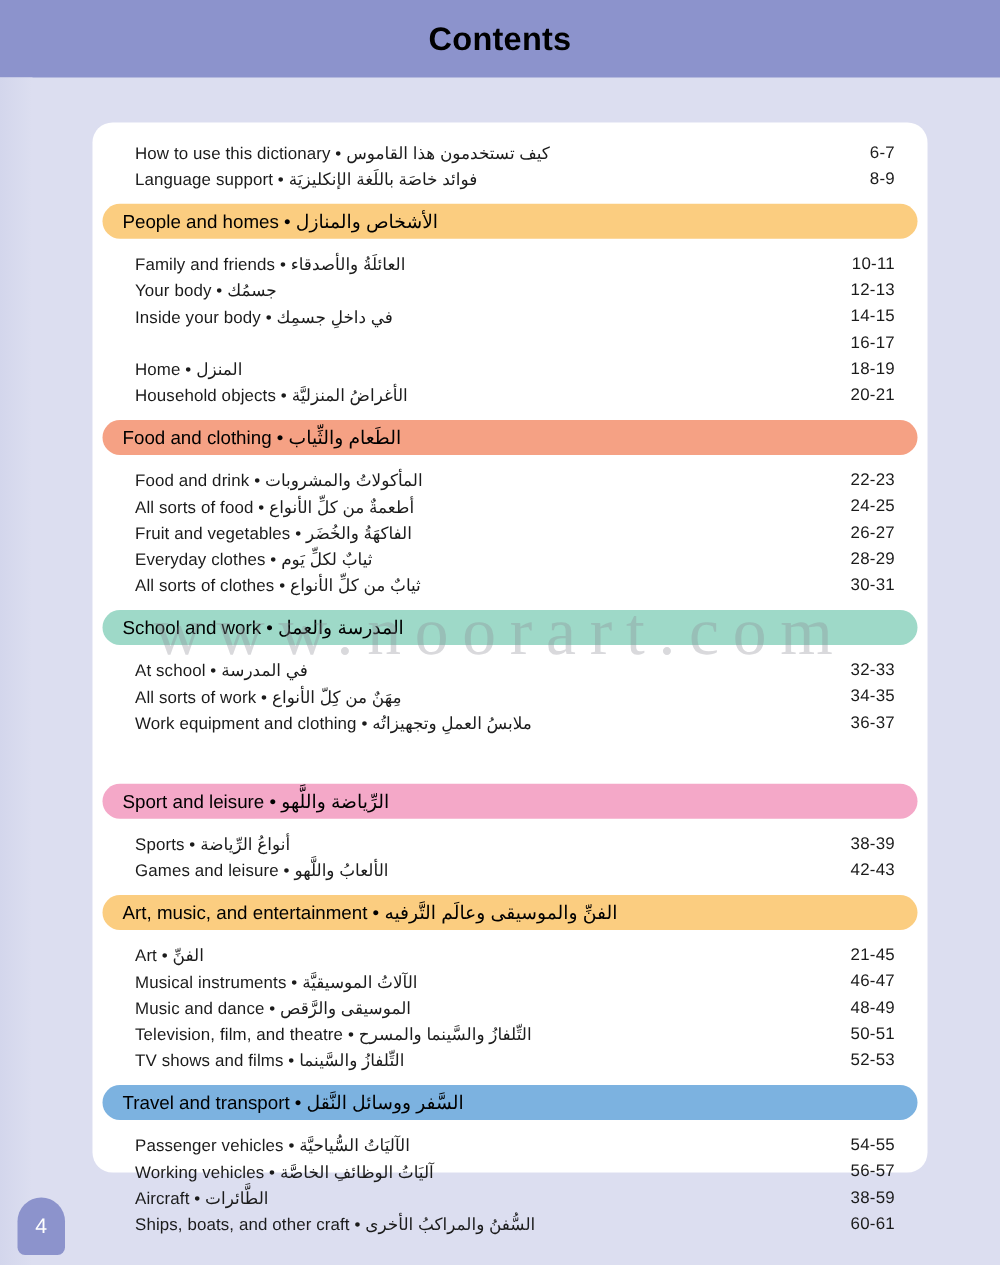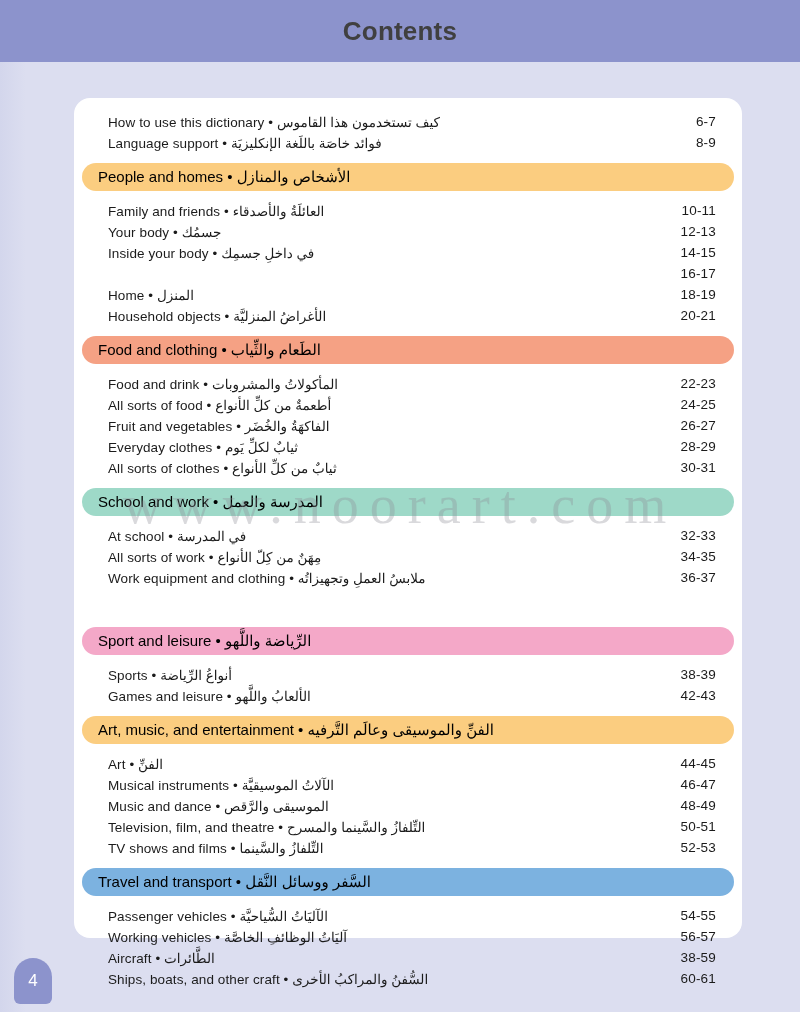--- a/index.html
+++ b/index.html
@@ -30,21 +30,21 @@
     width: 800px;
     height: 62px;
     background: #8c93cc;
     display: flex;
     align-items: center;
     justify-content: center;
   }
   #title-bar .title-text {
     font-size: 26px;
     font-weight: bold;
-    color: #404040;
+    color: #000000;
     letter-spacing: 0.2px;
     font-family: "Liberation Sans", sans-serif;
   }
 
   
   #spine {
     position: absolute;
     left: 0; top: 62px;
     width: 26px;
     height: 950px;
@@ -263,21 +263,21 @@
             </div>
           </div>
         </div>
         <div class="group">
           <div class="section-header" style="background: rgb(251, 205, 128);">
             <span class="section-label">Art, music, and entertainment • الفنِّ والموسيقى وعالَم التَّرفيه</span>
           </div>
           <div class="group-rows">
             <div class="entry">
               <span class="entry-label">Art • الفنِّ</span>
-              <span class="entry-pages">44-45</span>
+              <span class="entry-pages">21-45</span>
             </div>
             <div class="entry">
               <span class="entry-label">Musical instruments • الآلاتُ الموسيقيَّة</span>
               <span class="entry-pages">46-47</span>
             </div>
             <div class="entry">
               <span class="entry-label">Music and dance • الموسيقى والرَّقص</span>
               <span class="entry-pages">48-49</span>
             </div>
             <div class="entry">

